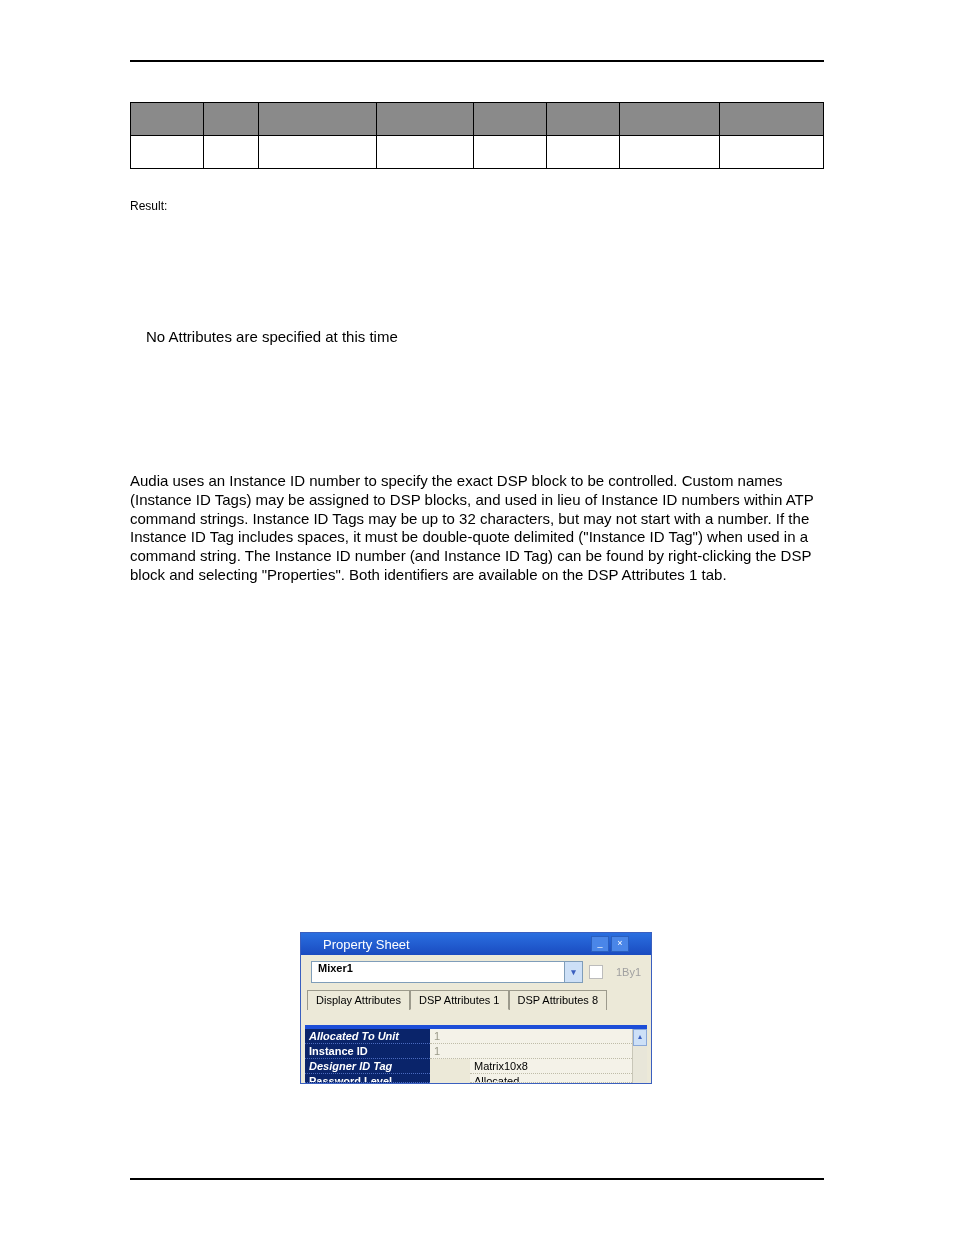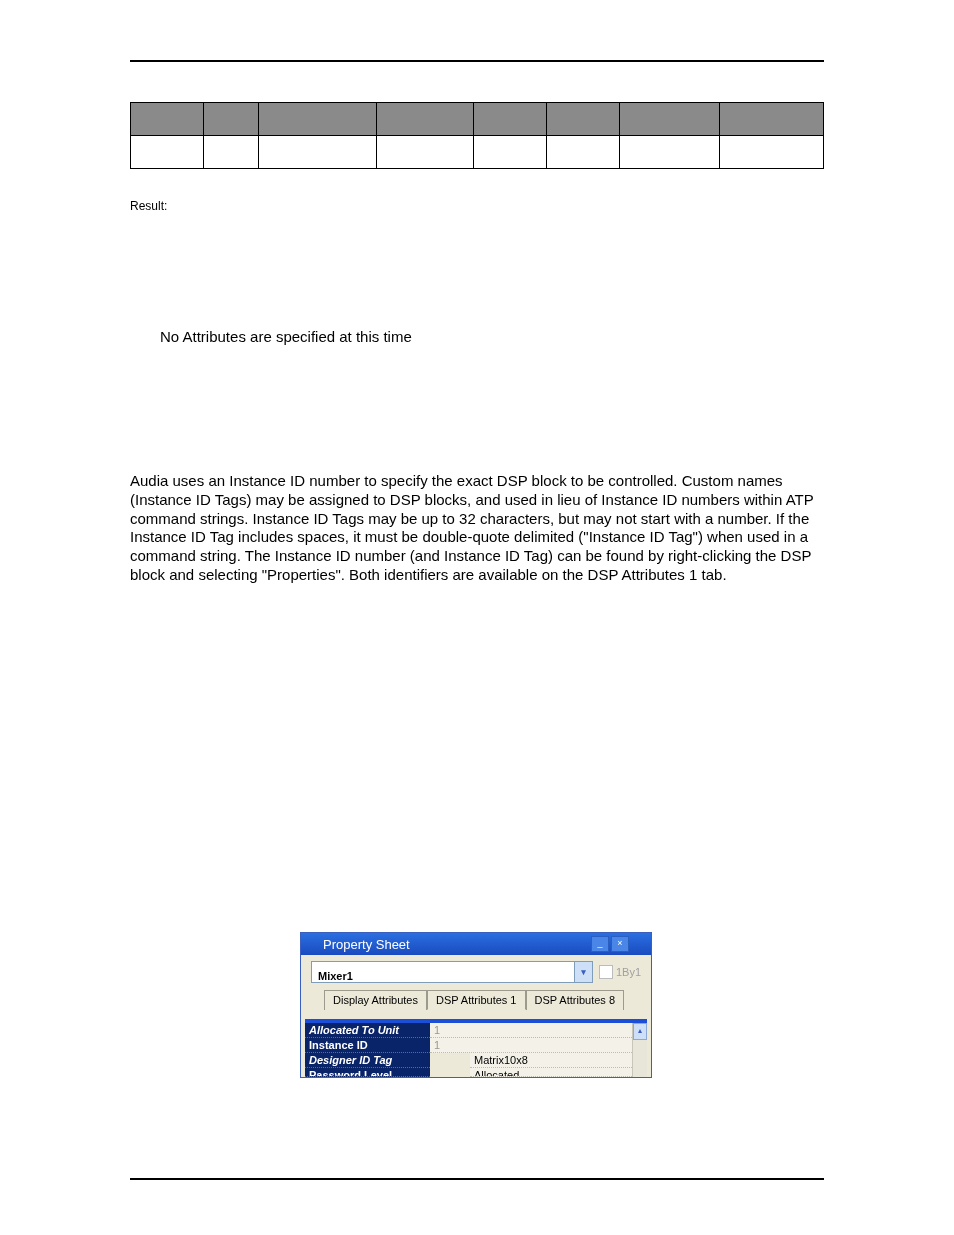--- a/index.html
+++ b/index.html
@@ -50,21 +50,21 @@
   .col7 { width: 14.5%; }
   .col8 { width: 15%; }
 
   .section-label {
     font-size: 12px;
     margin-top: 30px;
   }
   .indented-note {
     font-size: 15px;
     margin-top: 115px;
-    margin-left: 30px;
+    margin-left: 16px;
     margin-bottom: 30px;
   }
   .section-title {
     font-size: 15px;
     font-weight: bold;
     margin-top: 70px;
     margin-bottom: 8px;
     color: #fff; 
   }
   .body-para {
@@ -112,57 +112,56 @@
     align-items: center;
     padding: 6px 10px 4px 10px;
     gap: 6px;
   }
   .ps-dropdown {
     flex: 1;
     height: 20px;
     background: #fff;
     border: 1px solid #7f9db9;
     display: flex;
-    align-items: flex-end;
+    align-items: flex-start;
     justify-content: space-between;
     padding: 0 0 0 6px;
     font-size: 11px;
     font-weight: bold;
     color: #000;
   }
   .ps-dropdown .arrow {
     width: 17px;
     align-self: stretch;
     background: #cde0f7;
     border-left: 1px solid #7f9db9;
     display: flex;
     align-items: center;
     justify-content: center;
     color: #3a5fbf;
     font-size: 9px;
   }
   .ps-check {
     display: flex;
     align-items: center;
-    gap: 3px;
+    gap: 13px;
     color: #a0a0a0;
     font-size: 11px;
   }
   .ps-checkbox {
     width: 12px;
     height: 12px;
     border: 1px solid #bcbcbc;
     background: #fff;
   }
   .ps-tabs {
     display: flex;
-    padding: 2px 6px 10px 6px;
+    padding: 2px 6px 16px 6px;
     gap: 0;
     font-size: 11px;
-    margin-left: 17px;
   }
   .ps-tab {
     padding: 3px 8px;
     border: 1px solid #9c9a8c;
     border-bottom: none;
     background: #ece9d8;
     position: relative;
     top: 1px;
     color: #000;
   }

